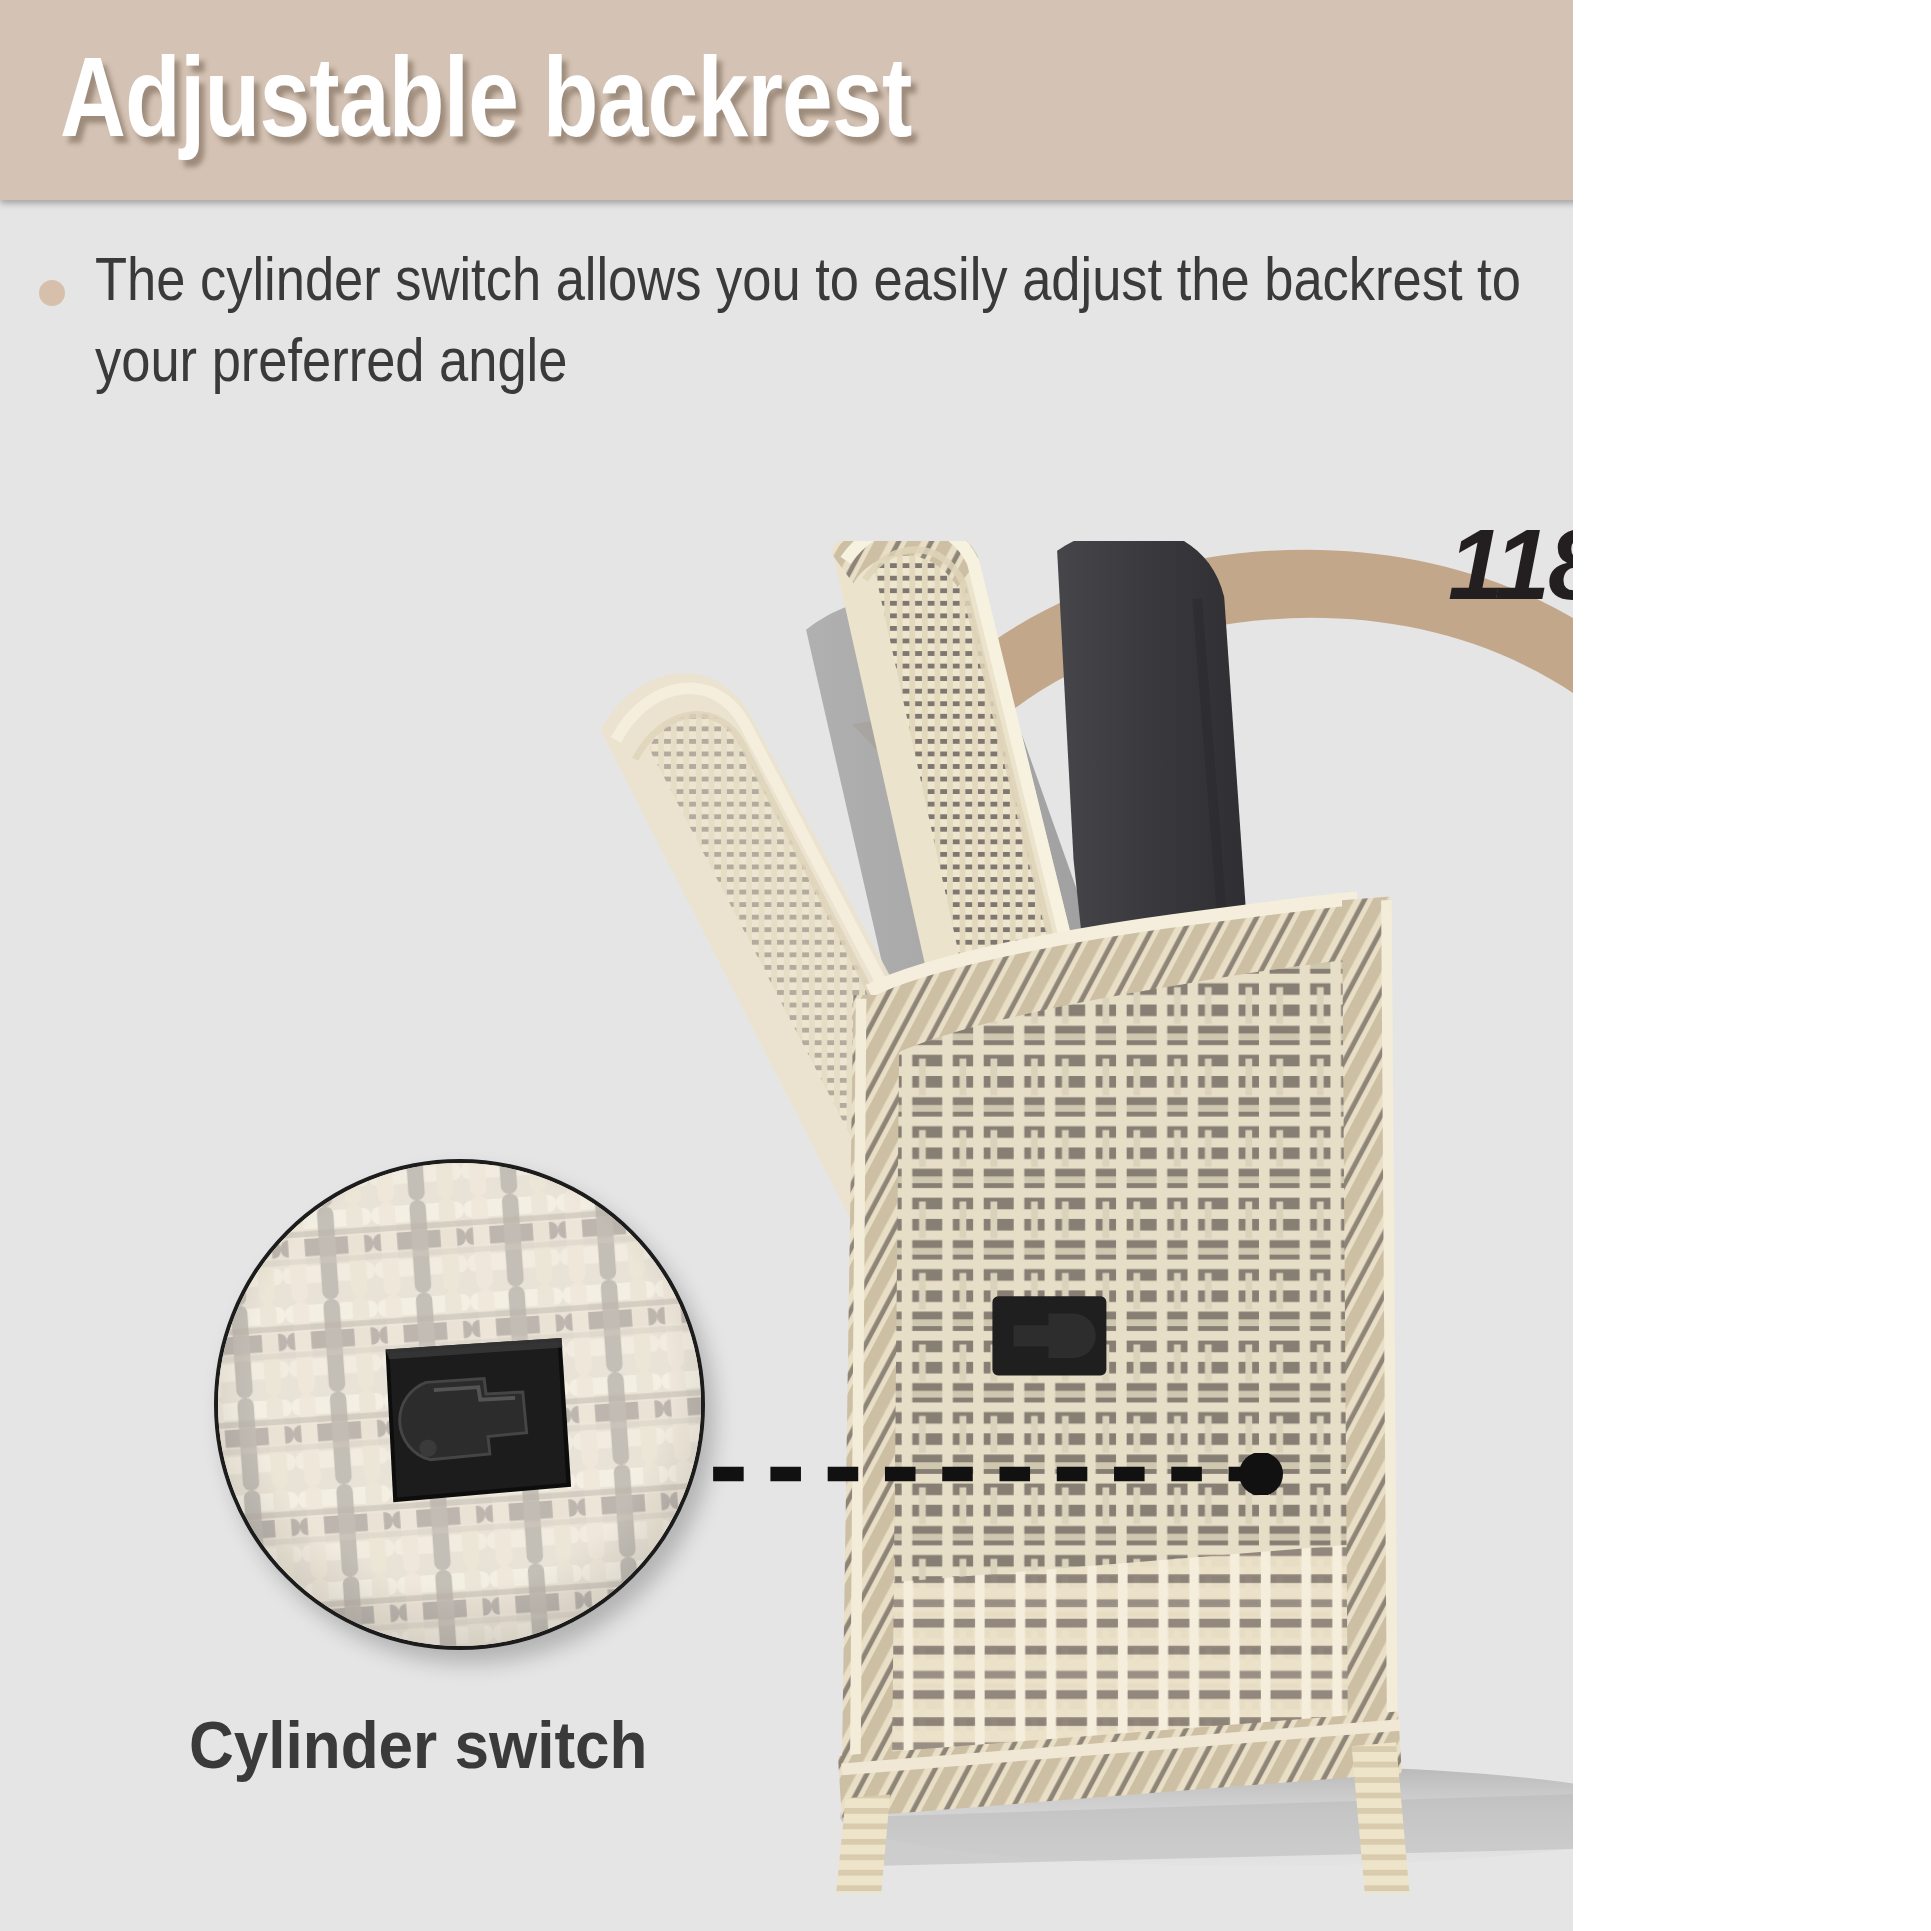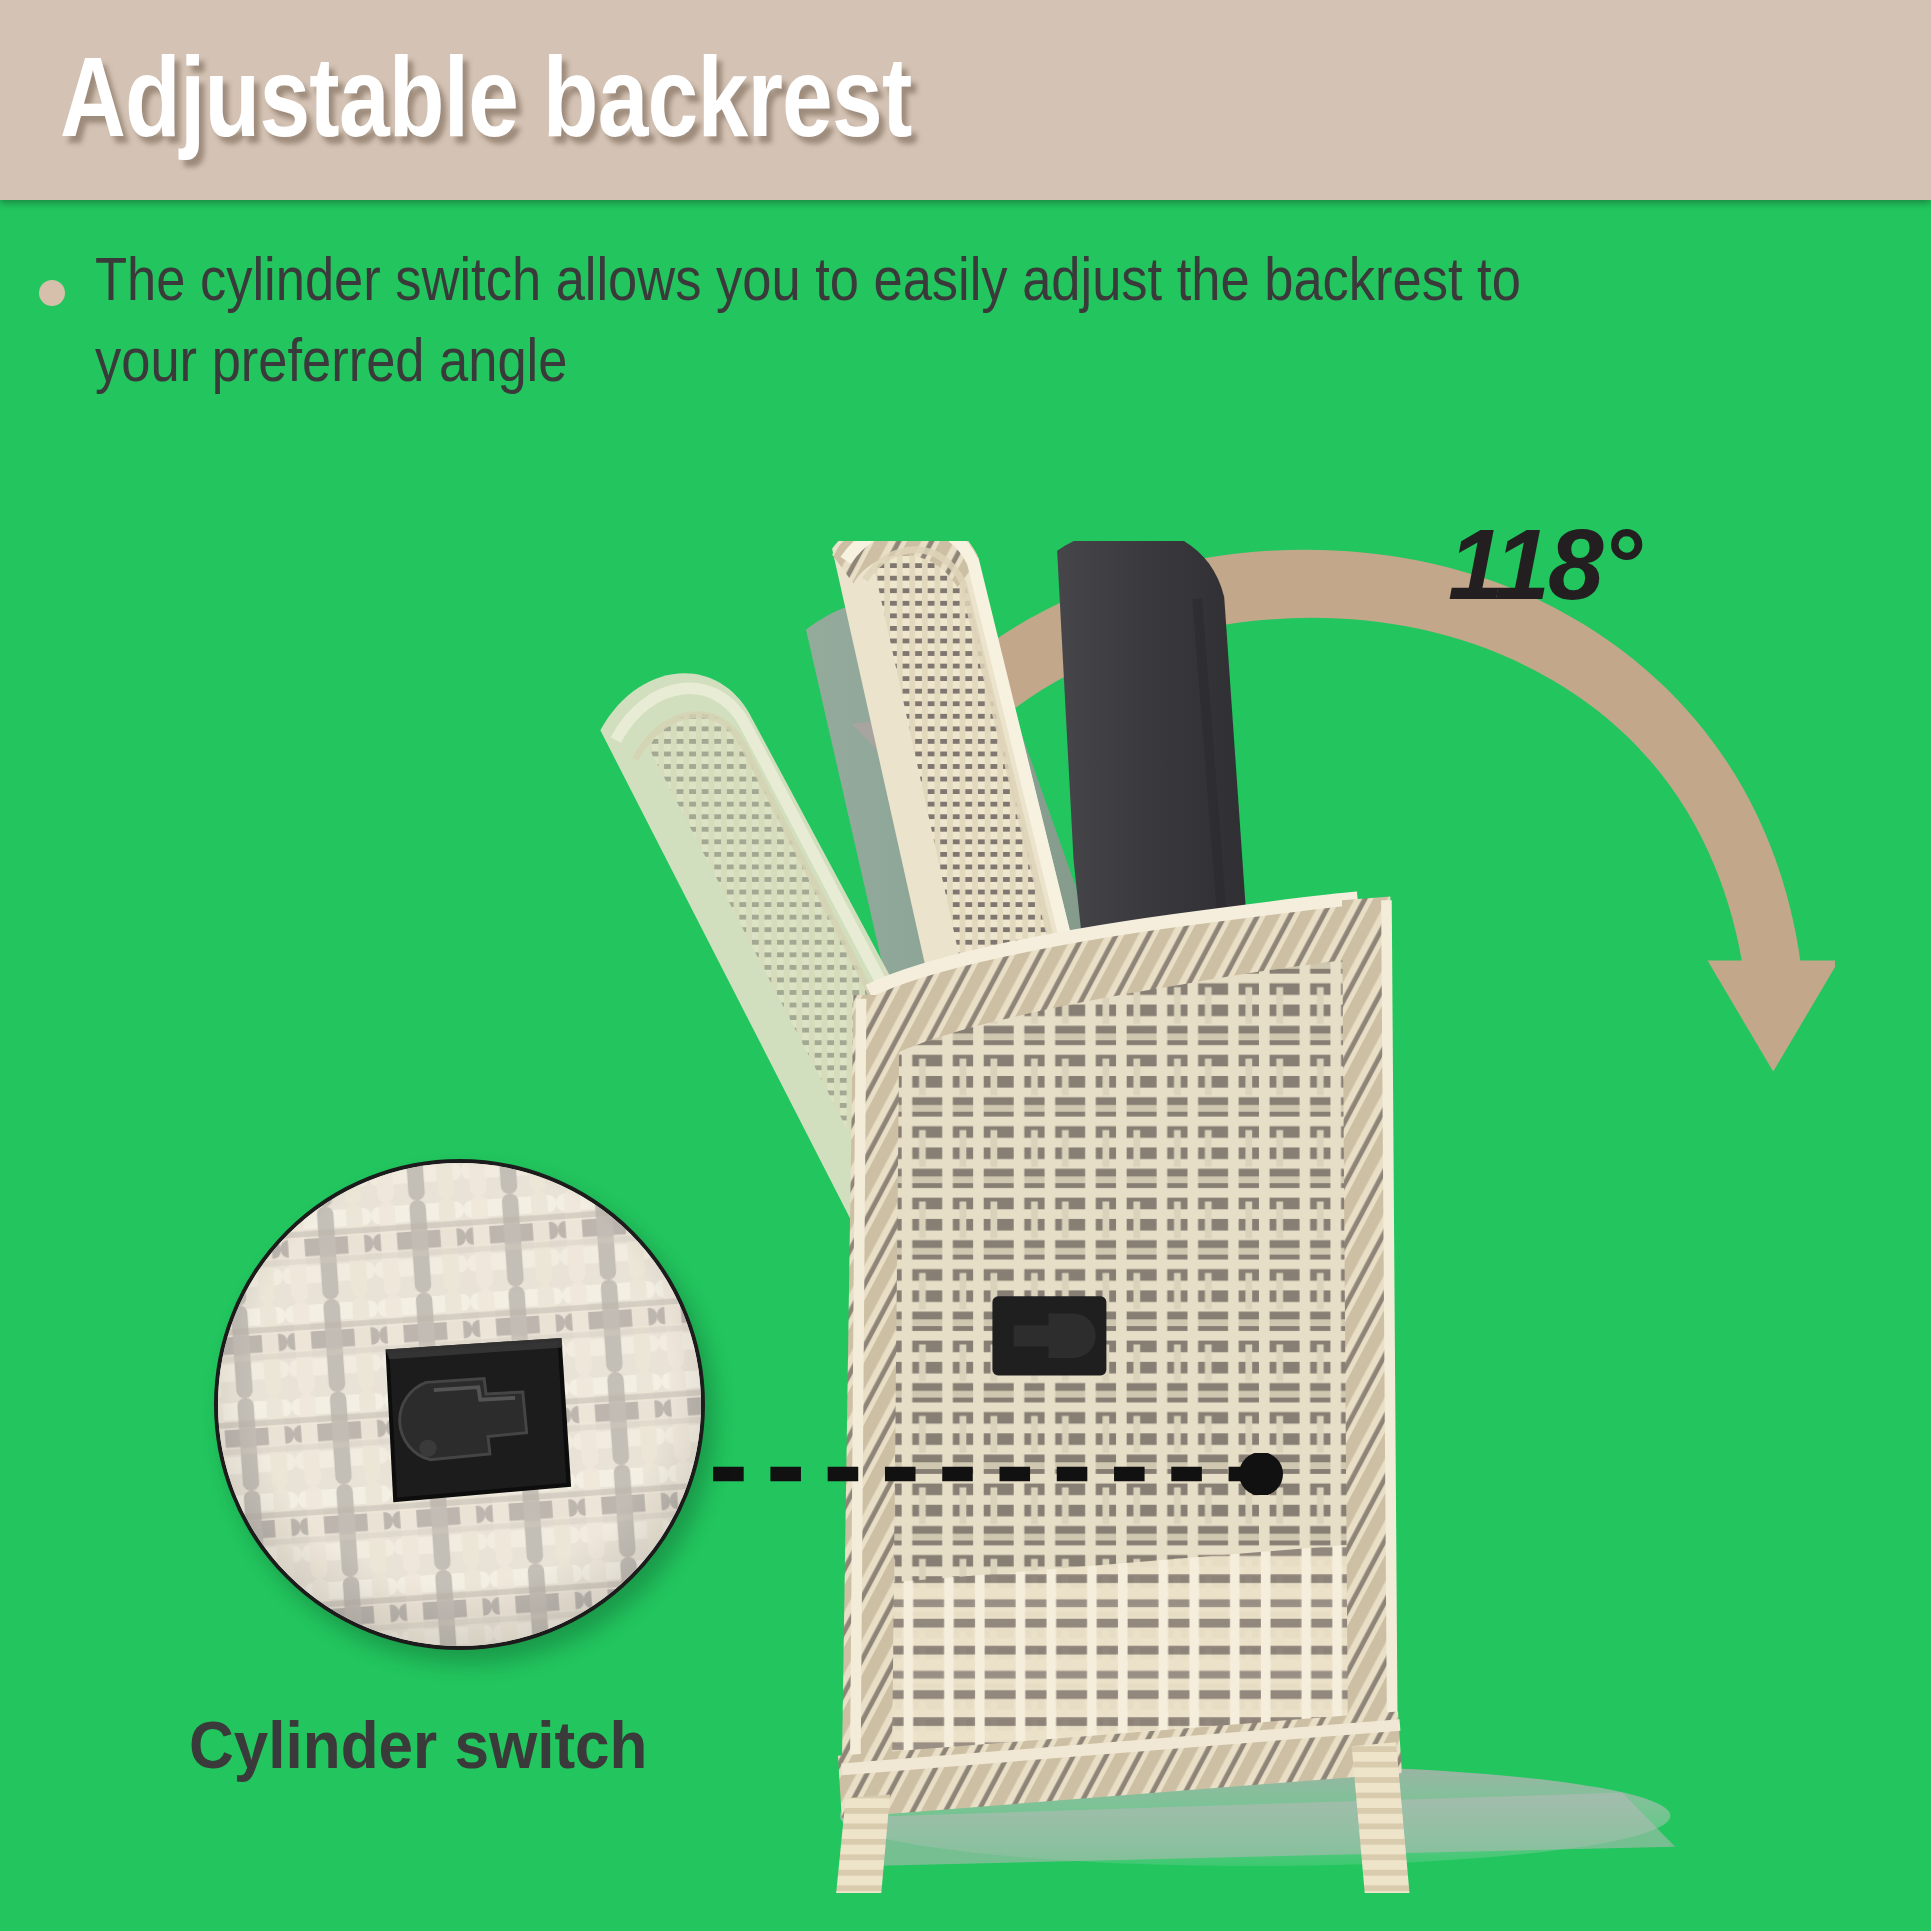--- a/index.html
+++ b/index.html
@@ -3,23 +3,23 @@
 <meta charset="utf-8">
 <title>Adjustable backrest</title>
 <style>
   html, body {
     margin: 0;
     padding: 0;
     background: #ffffff;
   }
   #page {
     position: relative;
-    width: 1931px;
+    width: 1573px;
     height: 1931px;
-    background: #22c55e;
+    background: #e5e5e5;
     overflow: hidden;
     font-family: "Liberation Sans", "DejaVu Sans", sans-serif;
   }
 
   
   #banner {
     position: absolute;
     left: 0; top: 0;
     width: 1931px;
     height: 200px;

